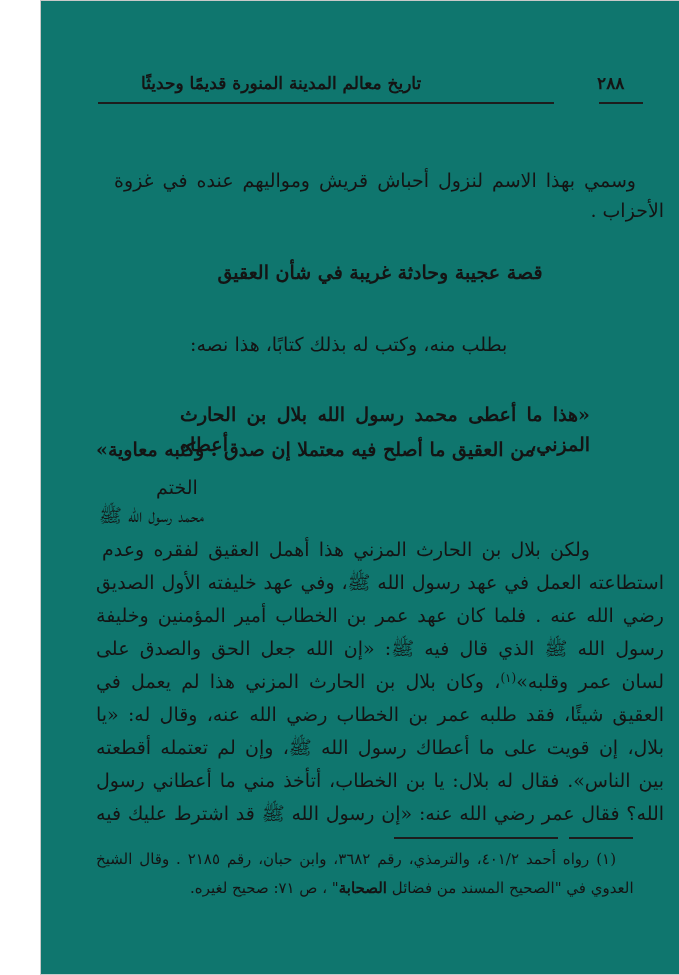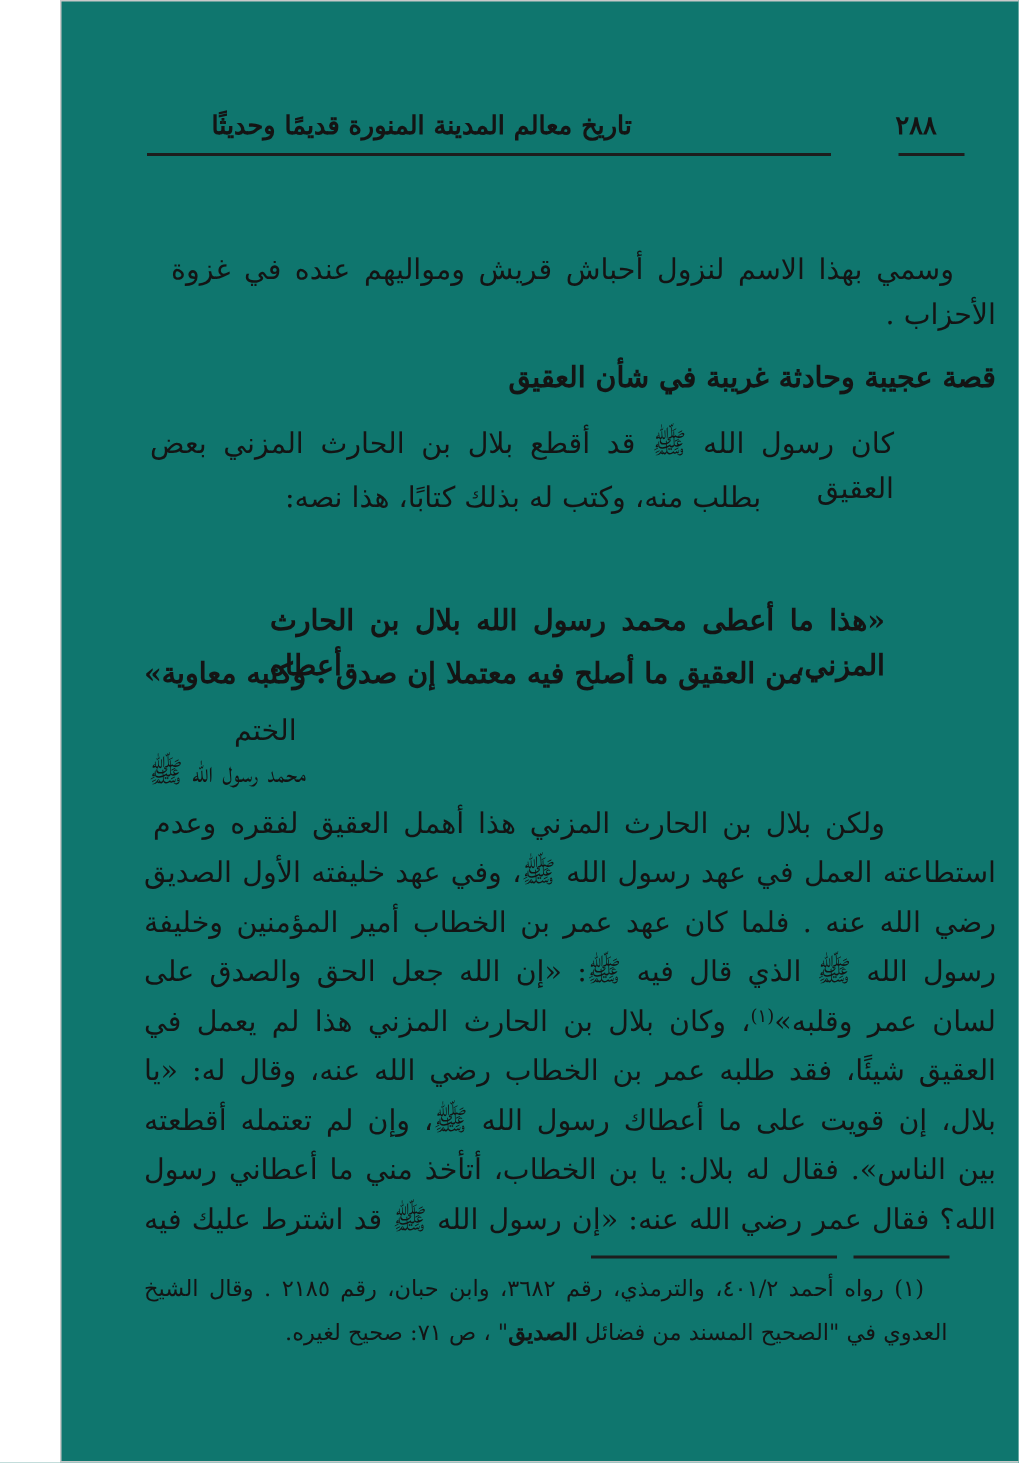--- a/index.html
+++ b/index.html
@@ -34,24 +34,23 @@
 <div class="page" dir="rtl">
 
   <div class="hdr" style="left:100px;top:72px;">تاريخ معالم المدينة المنورة قديمًا وحديثًا</div>
   <div class="hdr" style="left:556px;top:72px;">٢٨٨</div>
   <div class="rule" style="left:57px;top:101px;width:456px;"></div>
   <div class="rule" style="left:558px;top:101px;width:44px;"></div>
 
   <div class="t just" style="top:164px;padding-left:18px;padding-right:28px;">وسمي بهذا الاسم لنزول أحباش قريش ومواليهم عنده في غزوة</div>
   <div class="t left" style="top:194px;padding-left:72px;text-align:right;">الأحزاب .</div>
 
-  <div class="t center b" style="top:236px;text-align:right;">قصة عجيبة وحادثة غريبة في شأن العقيق</div>
+  <div class="t center b" style="top:256px;">قصة عجيبة وحادثة غريبة في شأن العقيق</div>
 
-  <div class="t just" style="top:280px;padding-right:68px;padding-left:4px;">كان رسول الله ﷺ قد أقطع بلال بن الحارث المزني بعض العقيق</div>
-  <div class="t left" style="top:316px;padding-left:94px;">بطلب منه، وكتب له بذلك كتابًا، هذا نصه:</div>
+  <div class="t left" style="top:328px;padding-left:94px;">بطلب منه، وكتب له بذلك كتابًا، هذا نصه:</div>
 
 
   <div class="t just b" style="top:398px;padding-right:74px;padding-left:84px;">«هذا ما أعطى محمد رسول الله بلال بن الحارث المزني، أعطاه</div>
   <div class="t left b" style="top:433px;">من العقيق ما أصلح فيه معتملا إن صدق . وكتبه معاوية»</div>
 
   <div class="t left" style="top:471px;padding-left:60px;">الختم</div>
   <div class="t left" style="top:499px;padding-left:3px;">محمد رسول الله ﷺ</div>
 
   <div class="t just" style="top:533px;padding-right:74px;padding-left:6px;">ولكن بلال بن الحارث المزني هذا أهمل العقيق لفقره وعدم</div>
   <div class="t just" style="top:566px;">استطاعته العمل في عهد رسول الله ﷺ، وفي عهد خليفته الأول الصديق</div>
@@ -60,15 +59,15 @@
   <div class="t just" style="top:665px;"><span>لسان عمر وقلبه»</span><span class="sup">(١)</span><span>، وكان بلال بن الحارث المزني هذا لم يعمل في</span></div>
   <div class="t just" style="top:698px;">العقيق شيئًا، فقد طلبه عمر بن الخطاب رضي الله عنه، وقال له: «يا</div>
   <div class="t just" style="top:764px;">بين الناس». فقال له بلال: يا بن الخطاب، أتأخذ مني ما أعطاني رسول</div>
   <div class="t just" style="top:731px;">بلال، إن قويت على ما أعطاك رسول الله ﷺ، وإن لم تعتمله أقطعته</div>
   <div class="t just" style="top:797px;">الله؟ فقال عمر رضي الله عنه: «إن رسول الله ﷺ قد اشترط عليك فيه</div>
 
   <div class="rule" style="left:353px;top:836px;width:164px;"></div>
   <div class="rule" style="left:528px;top:836px;width:64px;"></div>
 
   <div class="t fnline just" style="top:845px;padding-right:48px;">(١) رواه أحمد ٤٠١/٢، والترمذي، رقم ٣٦٨٢، وابن حبان، رقم ٢١٨٥ . وقال الشيخ</div>
-  <div class="t fnline left" style="top:874px;padding-left:94px;"><span>العدوي في "الصحيح المسند من فضائل </span><span class="b">الصديق</span><span>" ، ص ٧١: صحيح لغيره.</span></div>
+  <div class="t fnline left" style="top:874px;padding-left:94px;"><span>العدوي في "الصحيح المسند من فضائل </span><span class="b">الصحابة</span><span>" ، ص ٧١: صحيح لغيره.</span></div>
 
 </div>
 
 </body></html>

